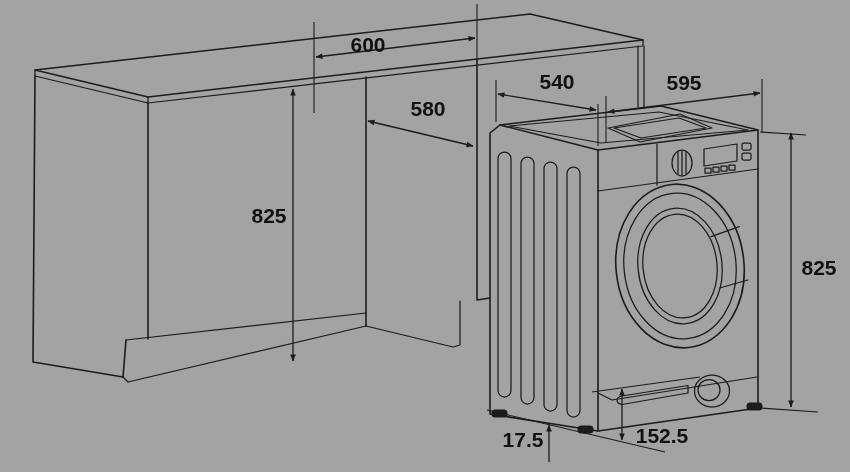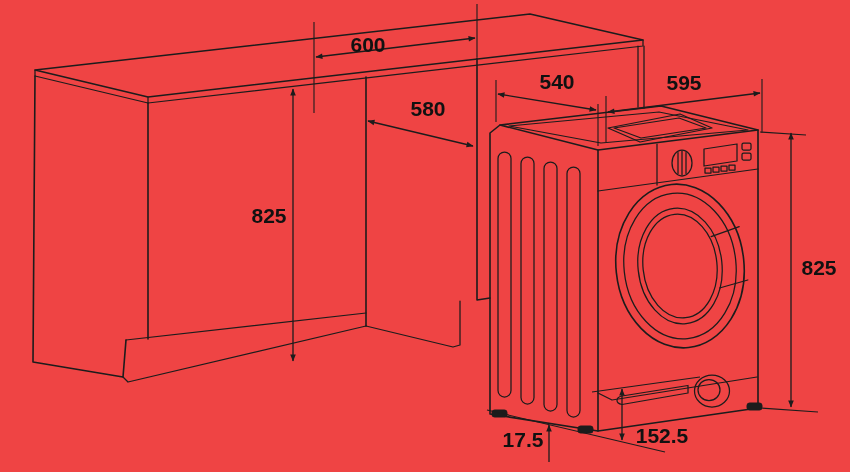--- a/index.html
+++ b/index.html
@@ -1,16 +1,16 @@
 <!DOCTYPE html>
 <html><head>
 <meta charset="utf-8">
 <style>
   html,body{margin:0;padding:0;background:#ffffff;}
-  .stage{position:relative;width:850px;height:472px;background:#ef4444;overflow:hidden;
+  .stage{position:relative;width:850px;height:472px;background:#a3a3a3;overflow:hidden;
          font-family:"Liberation Sans", sans-serif;}
   svg{display:block}
   .ln   {fill:none;stroke:#1c1c1c;stroke-width:1.6;stroke-linejoin:round;stroke-linecap:round;}
   .ln2  {fill:none;stroke:#1c1c1c;stroke-width:1.25;stroke-linejoin:round;stroke-linecap:round;}
   .dim  {fill:none;stroke:#1c1c1c;stroke-width:1.3;}
   .ext  {fill:none;stroke:#1c1c1c;stroke-width:1.1;}
   .foot {fill:#1c1c1c;stroke:#1c1c1c;stroke-width:1;}
   .dimtext{font-weight:bold;font-size:21px;fill:#111111;}
 </style>
 </head>

